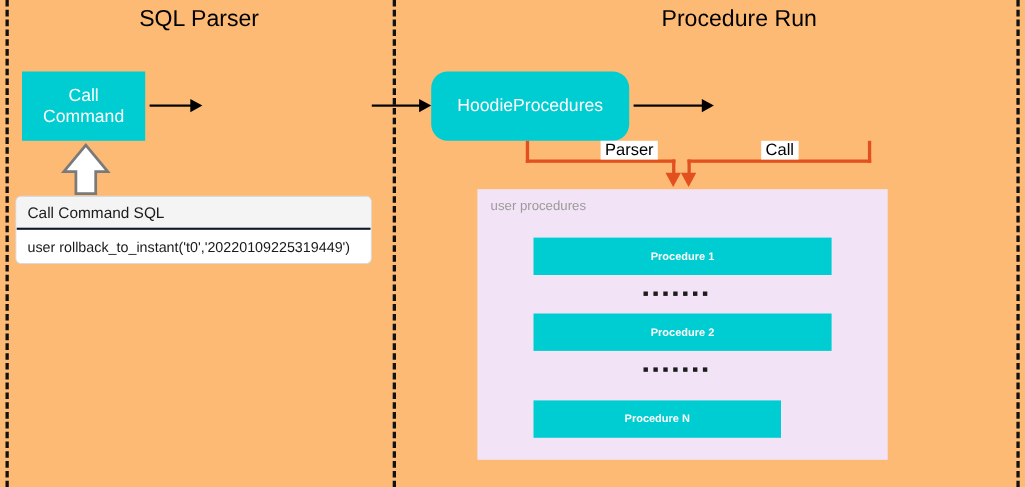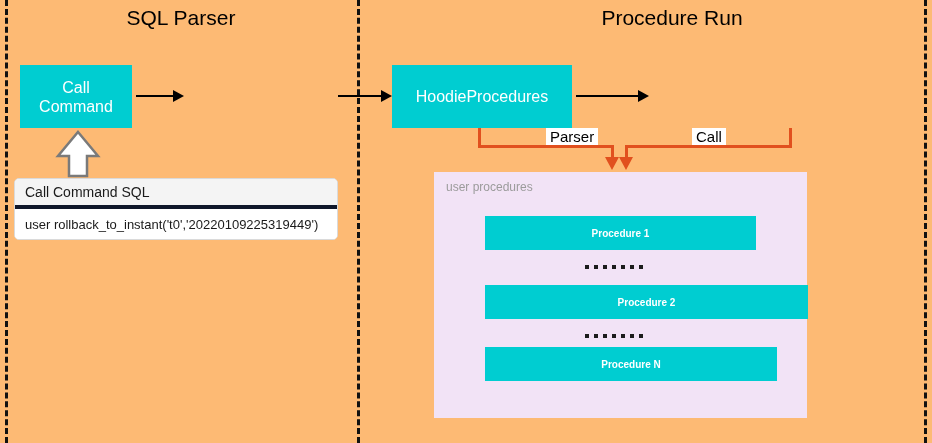--- a/index.html
+++ b/index.html
@@ -80,21 +80,21 @@
     overflow: hidden;
   }
   .sqltable .row {
     box-sizing: border-box;
     height: 30px;
     display: flex;
     align-items: center;
     padding-left: 10px;
     font-size: 13px;
     color: #1a1a1a;
-    border-bottom: 4px solid #0f172a;
+    border-bottom: 2px solid #0f172a;
     background: #ffffff;
     white-space: nowrap;
   }
   .sqltable .row.header {
     background: #f4f4f4;
     font-size: 14px;
   }
   .sqltable .row:last-child { border-bottom: none; }
   .panel {
     position: absolute;
@@ -169,21 +169,21 @@
     <svg width="46" height="48" viewBox="0 0 46 48">
       <polygon points="23,2 43,26 32,26 32,46 14,46 14,26 3,26" fill="#ffffff" stroke="#7a7a7a" stroke-width="2.5"></polygon>
     </svg>
   </div>
 
   <div class="sqltable" style="left:14px; top:178px; width:324px;">
     <div class="row header">Call Command SQL</div>
     <div class="row">user rollback_to_instant('t0','20220109225319449')</div>
   </div>
 
-  <div class="tealbox" style="left:392px; top:65px; width:180px; height:63px;">HoodieProcedures</div>
+  <div class="tealbox" style="left:392px; top:65px; width:180px; height:63px;border-radius:15px;">HoodieProcedures</div>
 
   <div class="arrow-line" style="left:576px; top:95px; width:63px;"></div>
   <div class="arrow-head" style="left:638px; top:90px;"></div>
 
 
   <div class="oline" style="left:478px; top:128px; width:3px; height:20px;"></div>
   <div class="oline" style="left:478px; top:145px; width:136px; height:3px;"></div>
   <div class="oline" style="left:611px; top:145px; width:3px; height:15px;"></div>
   <div class="ohead" style="left:605px; top:157px;"></div>
   <div class="conn-label" style="left:546px; top:128px;">Parser</div>
@@ -202,28 +202,28 @@
     <div class="dots" style="left:151px; top:93px;">
       <i></i>
         <i></i>
         <i></i>
         <i></i>
         <i></i>
         <i></i>
         <i></i>
     </div>
 
-    <div class="procbox" style="left:51px; top:113px; width:323px; height:34px;">Procedure 2</div>
+    <div class="procbox" style="left:51px; top:113px; width:271px; height:34px;">Procedure 2</div>
 
     <div class="dots" style="left:151px; top:162px;">
       <i></i>
         <i></i>
         <i></i>
         <i></i>
         <i></i>
         <i></i>
         <i></i>
     </div>
 
-    <div class="procbox" style="left:51px; top:175px; width:292px; height:34px;">Procedure N</div>
+    <div class="procbox" style="left:51px; top:192px; width:225px; height:34px;">Procedure N</div>
   </div>
 
 </div>
 
 </body></html>

